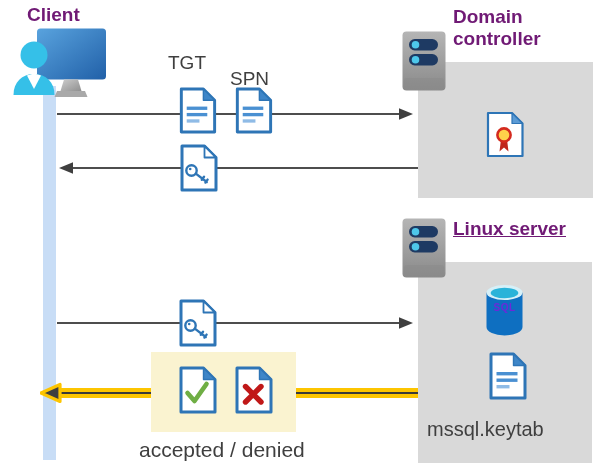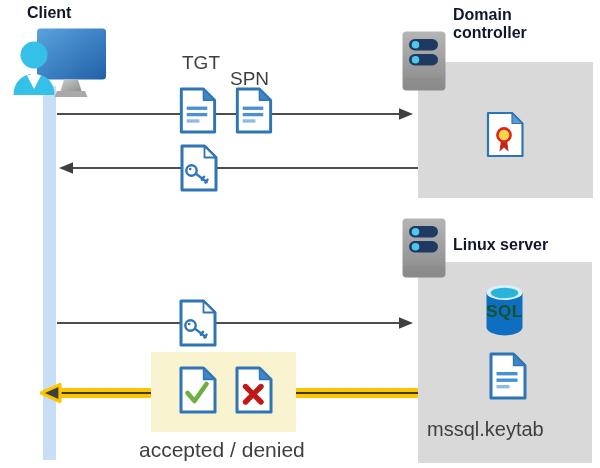--- a/index.html
+++ b/index.html
@@ -2,26 +2,26 @@
 <html><head>
 <meta charset="utf-8">
 <style>
   html,body{margin:0;padding:0;background:#ffffff;}
   #canvas{
     position:relative;width:600px;height:468px;background:#ffffff;overflow:hidden;
     font-family:"Liberation Sans","DejaVu Sans",sans-serif;
   }
   .abs{position:absolute;}
   .panel{background:#d9d9d9;}
-  .heading{font-weight:bold;color:#0f172a;font-size:16px;line-height:1.15;}
+  .heading{font-weight:bold;color:#701a75;font-size:19px;line-height:1.15;}
   .flowlabel{color:#3f3f3f;font-size:19px;}
   .lifeline{background:#c8ddf6;}
   .yellow-box{background:#faf3d0;}
   .sql-badge{
-    color:#14532d;font-weight:bold;font-size:17px;text-align:center;
+    color:#6d28d9;font-weight:bold;font-size:10px;text-align:center;
     letter-spacing:0.5px;
   }
   .keytab{color:#3f3f3f;font-size:20px;}
   .result{color:#3f3f3f;font-size:21px;}
   svg{display:block;}
 </style>
 </head>
 <body>
 
 <div id="canvas">
@@ -128,21 +128,21 @@
   <svg class="abs" style="left:57px;top:315px;" width="356" height="16">
     <line x1="0" y1="8" x2="343" y2="8" stroke="#4d4d4d" stroke-width="2"></line>
     <path d="M342 2.2 L356 8 L342 13.8 Z" fill="#3f3f3f"></path>
   </svg>
 
   <div class="abs heading" style="left:27px;top:4px;">Client</div>
   <svg class="abs" style="left:12px;top:27px;" width="96" height="76">
       <use href="#client-pc"></use>
     </svg>
 
-  <div class="abs flowlabel" style="left:182px;top:52px;">TGT</div>
+  <div class="abs flowlabel" style="left:168px;top:52px;">TGT</div>
   <div class="abs flowlabel" style="left:230px;top:68px;">SPN</div>
 
   <svg class="abs" style="left:177px;top:87px;" width="40" height="47">
       <use href="#doc-plain"></use>
     </svg>
   <svg class="abs" style="left:233px;top:87px;" width="40" height="47">
       <use href="#doc-plain"></use>
     </svg>
 
   <svg class="abs" style="left:178px;top:144px;" width="40" height="48">
@@ -163,21 +163,21 @@
   <div class="abs result" style="left:139px;top:438px;">accepted / denied</div>
 
   <div class="abs heading" style="left:453px;top:6px;width:125px;">Domain controller</div>
   <svg class="abs" style="left:402px;top:31px;" width="44" height="60">
       <use href="#server"></use>
     </svg>
   <svg class="abs" style="left:483px;top:111px;" width="44" height="47">
       <use href="#doc-cert"></use>
     </svg>
 
-  <div class="abs heading" style="left:453px;top:236px;white-space:nowrap;">Linux server</div>
+  <div class="abs heading" style="left:453px;top:218px;white-space:nowrap;text-decoration:underline;">Linux server</div>
   <svg class="abs" style="left:402px;top:218px;" width="44" height="60">
       <use href="#server"></use>
     </svg>
   <svg class="abs" style="left:484px;top:283px;" width="41" height="54">
       <use href="#sql-db"></use>
     </svg>
   <div class="abs sql-badge" style="left:484px;top:302px;width:41px;">SQL</div>
   <svg class="abs" style="left:487px;top:352px;" width="40" height="48">
       <use href="#doc-plain"></use>
     </svg>

